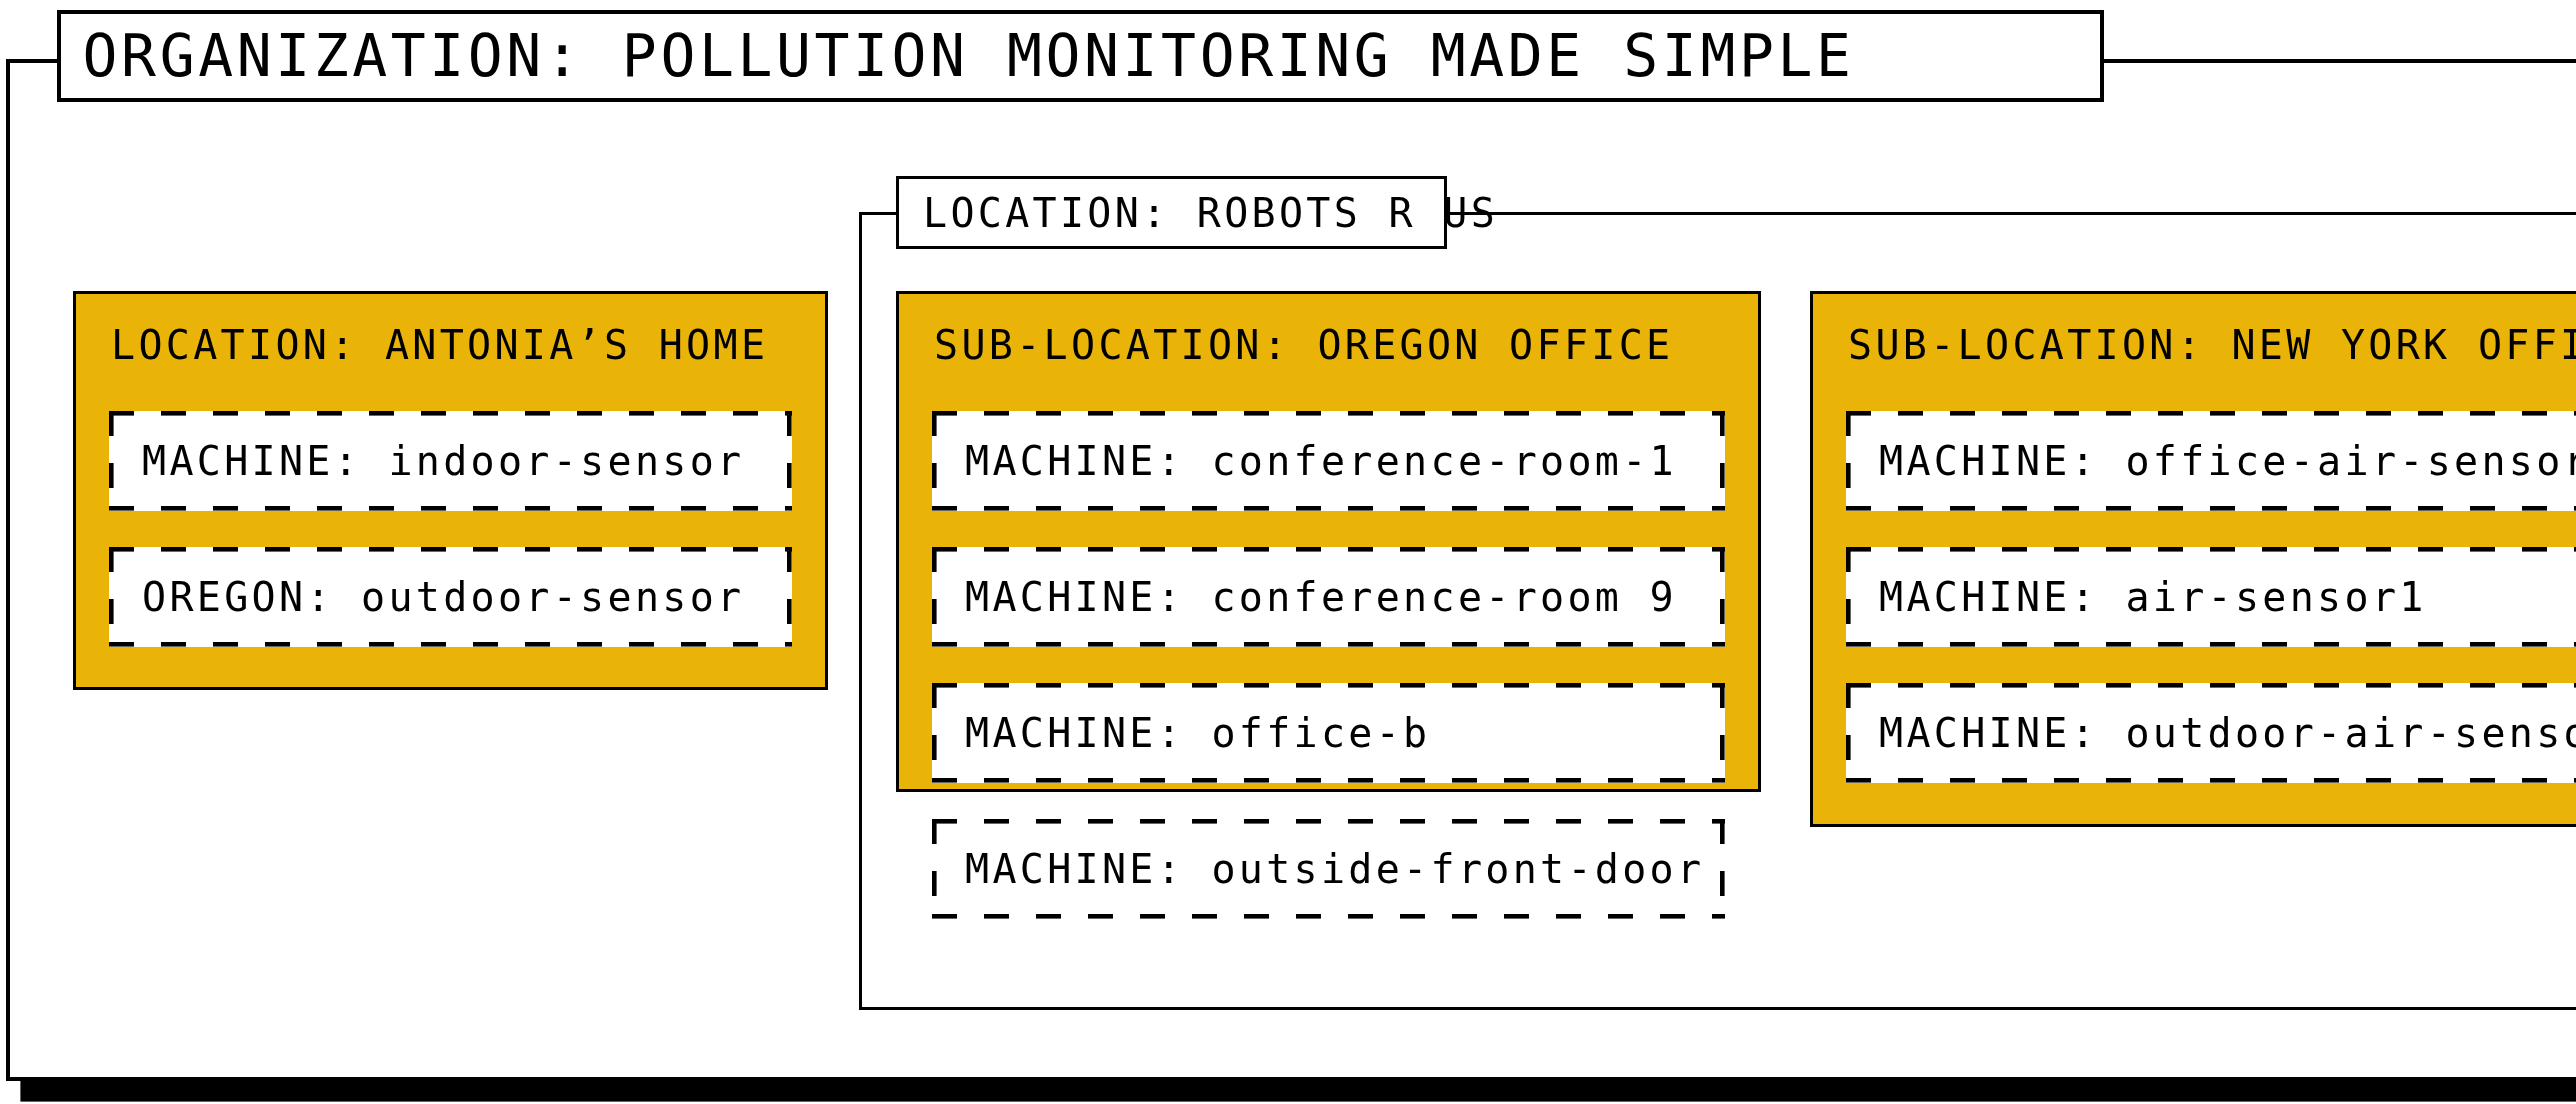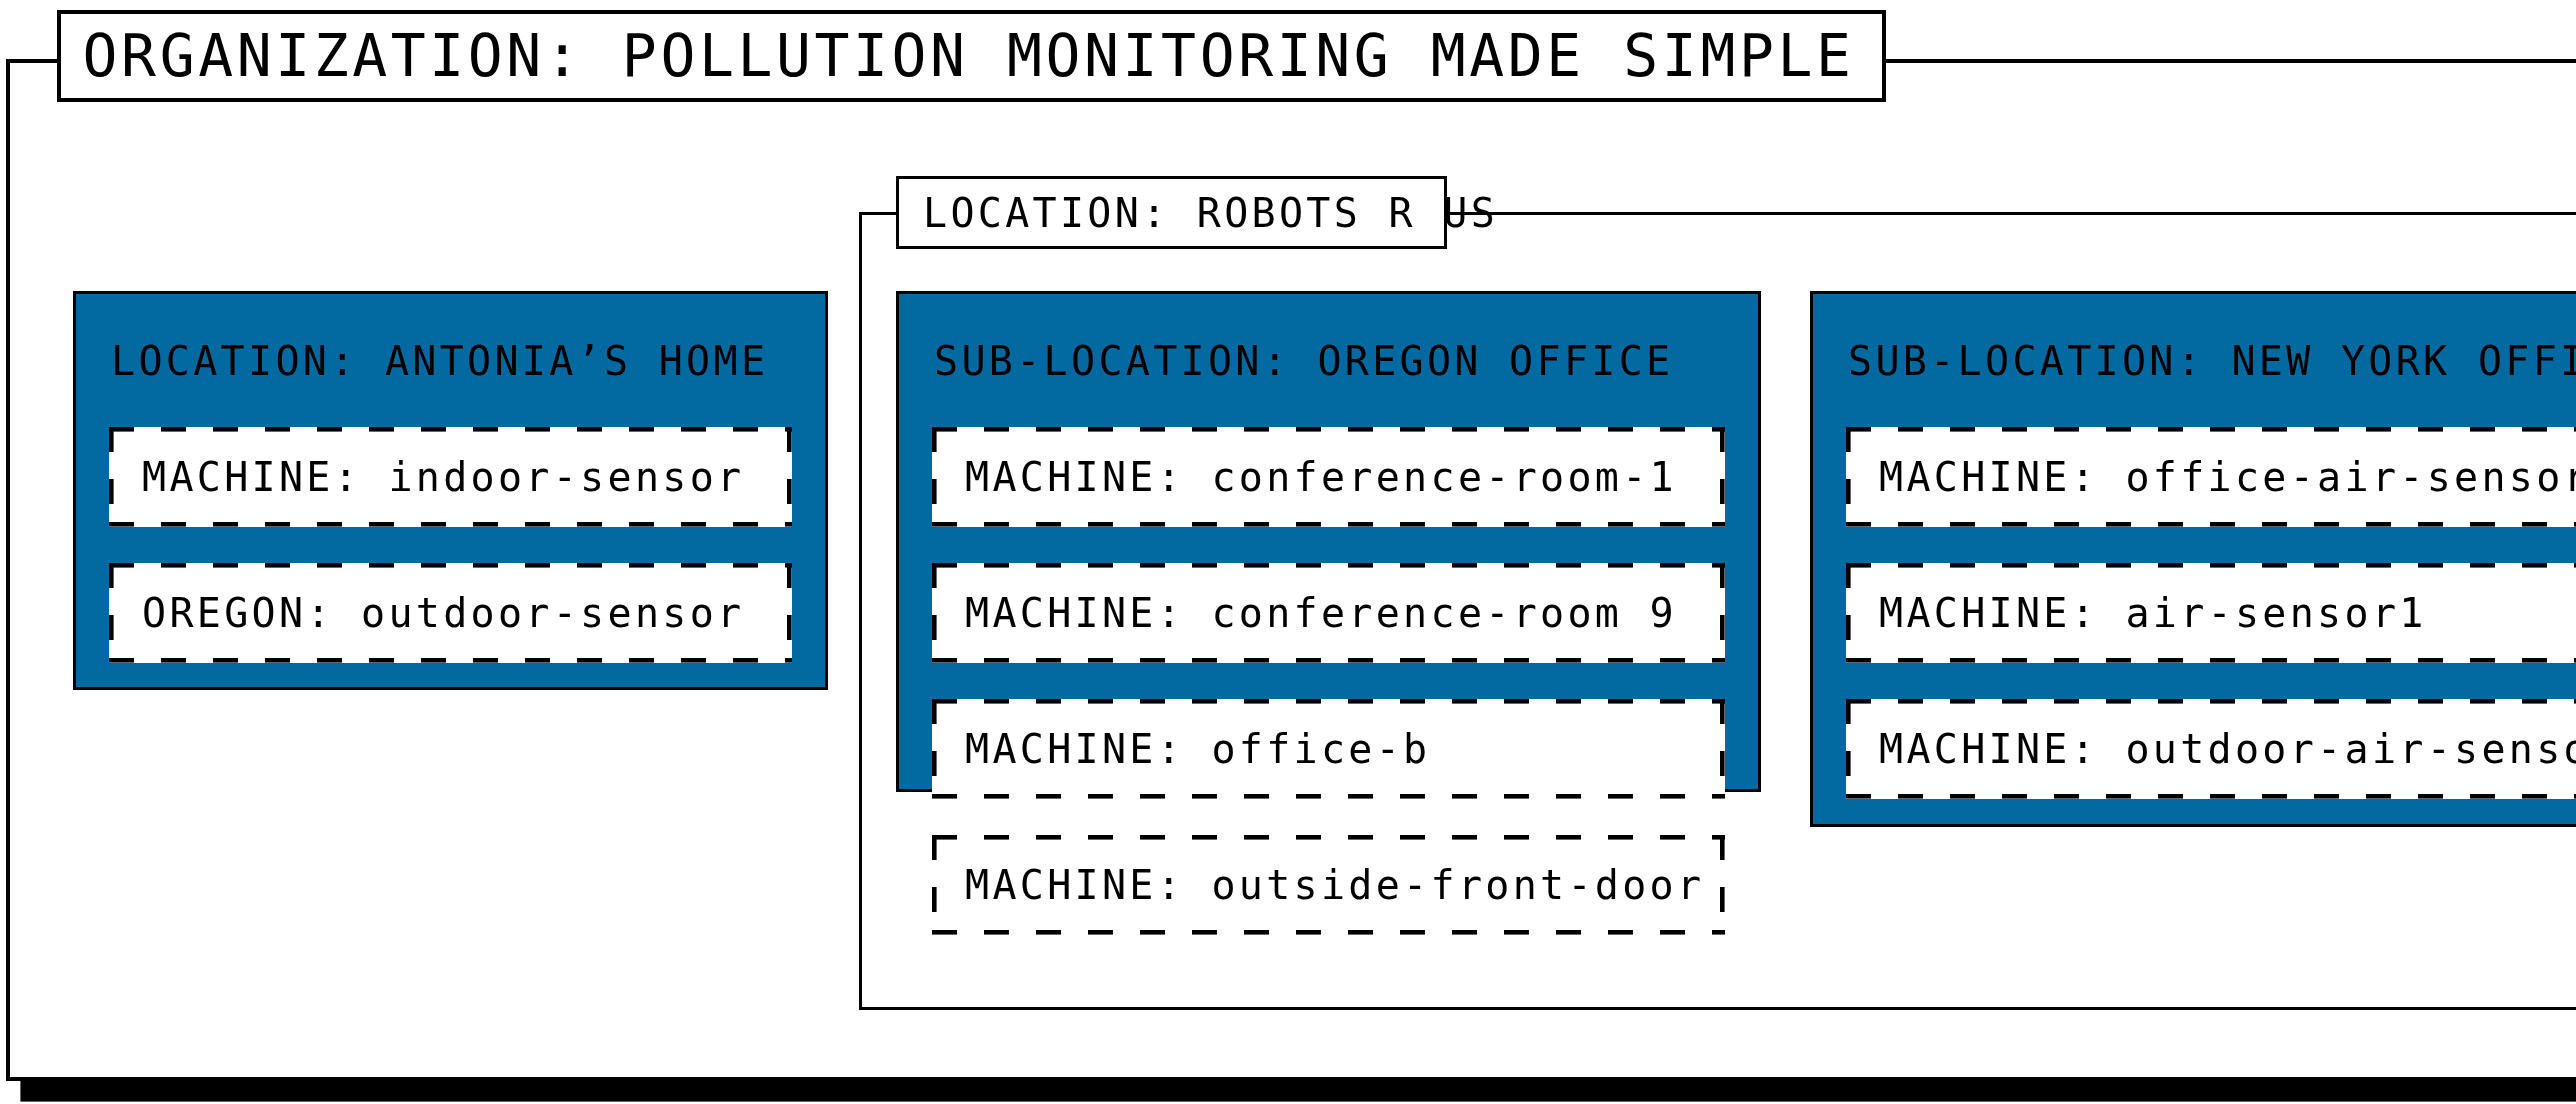--- a/index.html
+++ b/index.html
@@ -37,21 +37,21 @@
     background: #ffffff;
     display: flex;
     align-items: center;
     z-index: 6;
     line-height: 1;
     white-space: nowrap;
   }
   .org-tab {
     left: 57px;
     top: 10.3px;
-    width: 1829px;
+    width: 2047px;
     height: 92px;
     border: 4.1px solid #000;
     padding-left: 21.6px;
     font-size: 58px;
     letter-spacing: 3.6px;
   }
   .robots-tab {
     left: 896px;
     top: 176px;
     width: 551px;
@@ -71,23 +71,23 @@
     height: 798px;
     box-sizing: border-box;
     border: 3.1px solid #000;
     z-index: 2;
   }
 
   
   .panel {
     position: absolute;
     box-sizing: border-box;
-    background: #0369a1;
+    background: #eab308;
     border: 3.1px solid #000;
-    padding: 16px 33px;
+    padding: 0 33px;
     z-index: 3;
   }
   .panel-antonia { left: 73px;  top: 291px; width: 755px; height: 399px;  }
   .panel-oregon  { left: 896px; top: 291px; width: 865px; height: 501px; }
   .panel-newyork { left: 1810px; top: 291px; width: 911px; height: 536px; }
 
   .box-title {
     height: 117px;
     box-sizing: border-box;
     display: flex;

